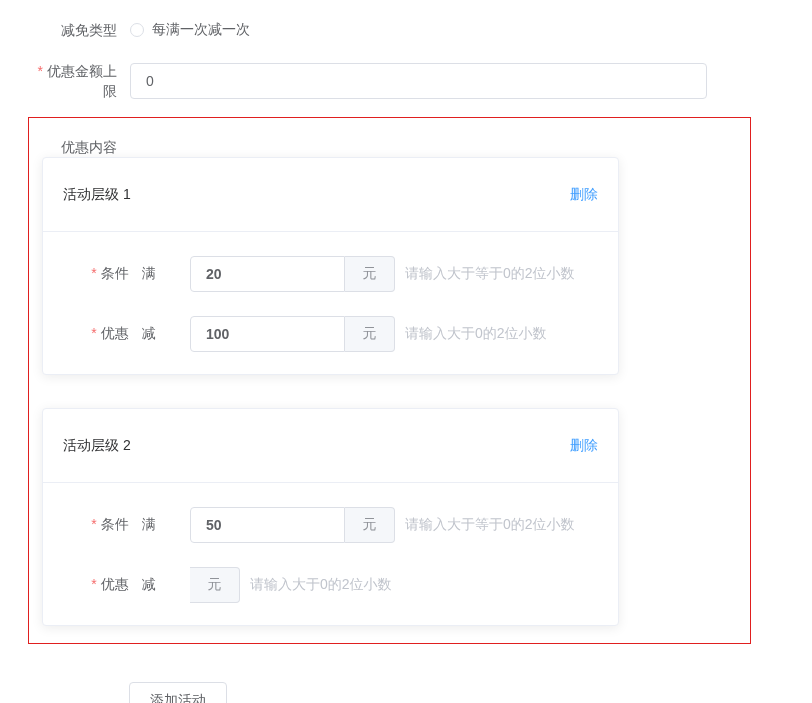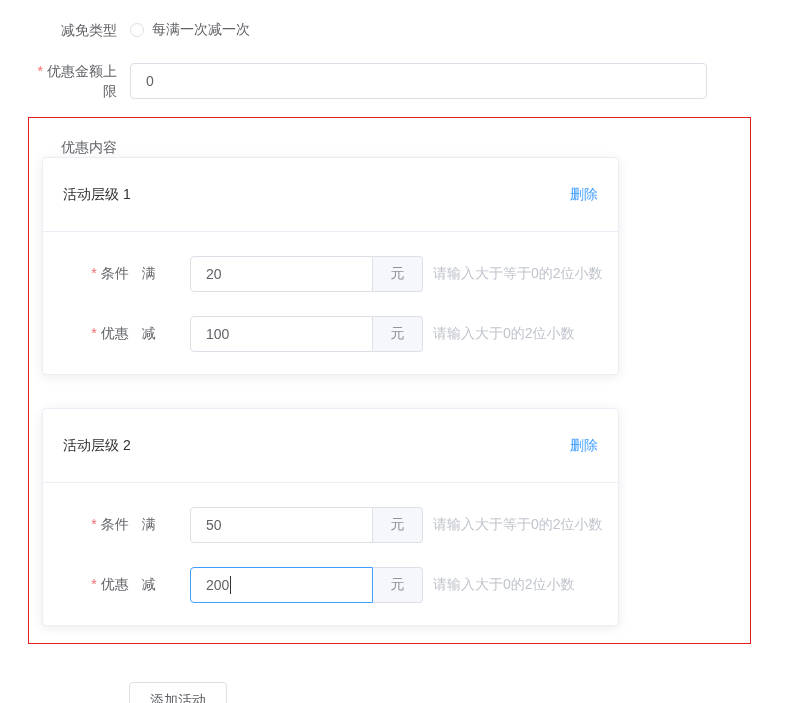--- a/index.html
+++ b/index.html
@@ -93,21 +93,21 @@
   .tier-label {
     width: 121px; flex: none;
     text-align: center;
     margin-right: 6px;
     white-space: nowrap;
   }
   .tier-prefix { margin-left: 13px; }
 
   .input-group { display: flex; flex: none; }
   .input-wrap { position: relative; display: flex; }
-  .group-input { width: 183px; border-radius: 4px 0 0 4px; position: relative; }
+  .group-input { width: 155px; border-radius: 4px 0 0 4px; position: relative; font-weight: bold; }
   .group-input.focused { border-color: #409eff; z-index: 1; }
   .caret {
     position: absolute;
     left: 40px; top: 9px;
     width: 1px; height: 18px;
     background: #303133;
     z-index: 2;
   }
   .input-append {
     width: 50px; height: 36px;
@@ -201,24 +201,20 @@
               <span class="input-wrap">
                 <input class="text-input group-input" type="text" value="50" style="">
               </span>
               <span class="input-append">元</span>
             </div>
             <span class="hint">请输入大于等于0的2位小数</span>
           </div>
           <div class="tier-row">
             <div class="tier-label"><span class="req">*</span><span>优惠</span><span class="tier-prefix">减</span></div>
             <div class="input-group">
-              <span class="input-wrap">
-                <input class="text-input group-input focused" type="text" value="200" style="">
-                <span class="caret"></span>
-              </span>
               <span class="input-append">元</span>
             </div>
             <span class="hint">请输入大于0的2位小数</span>
           </div>
         </div>
       </div>
 
     </div>
   </div>
 

